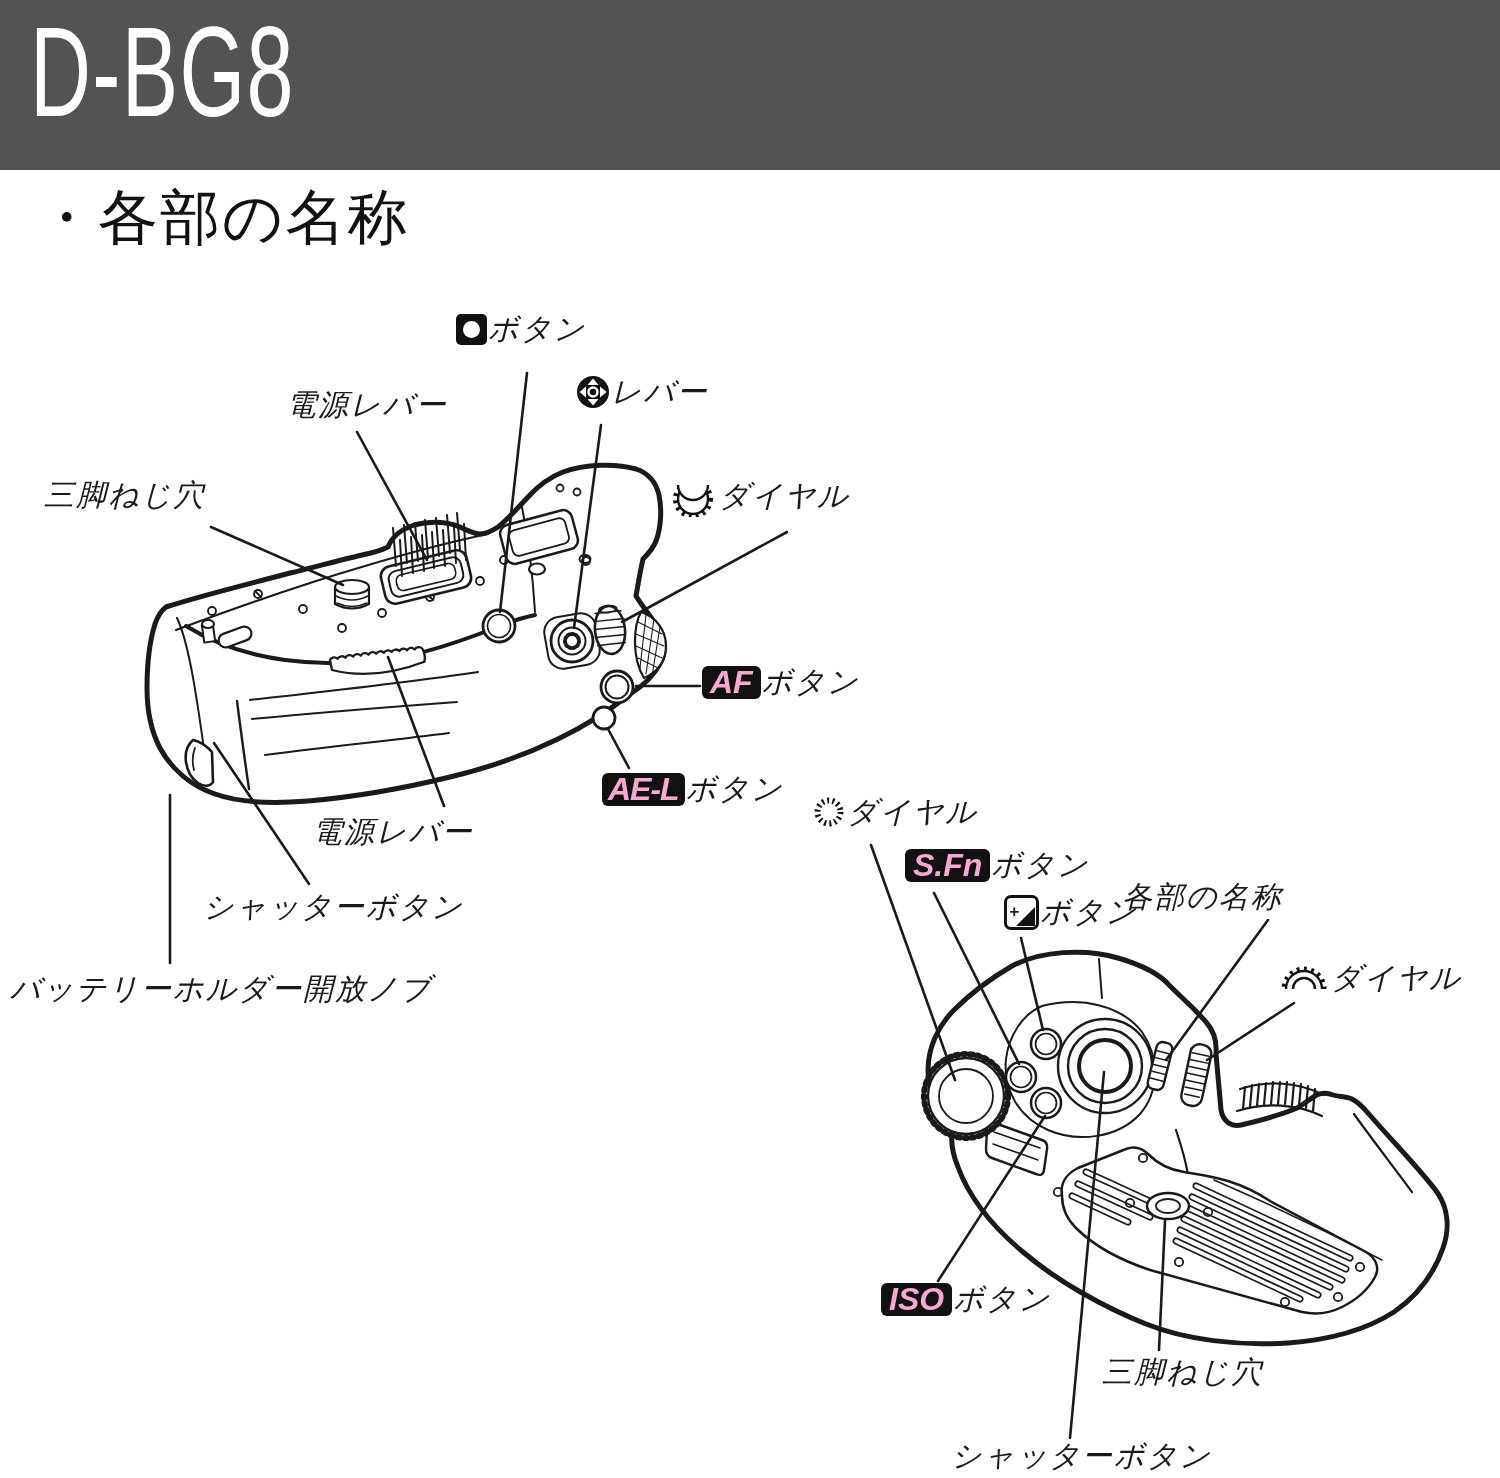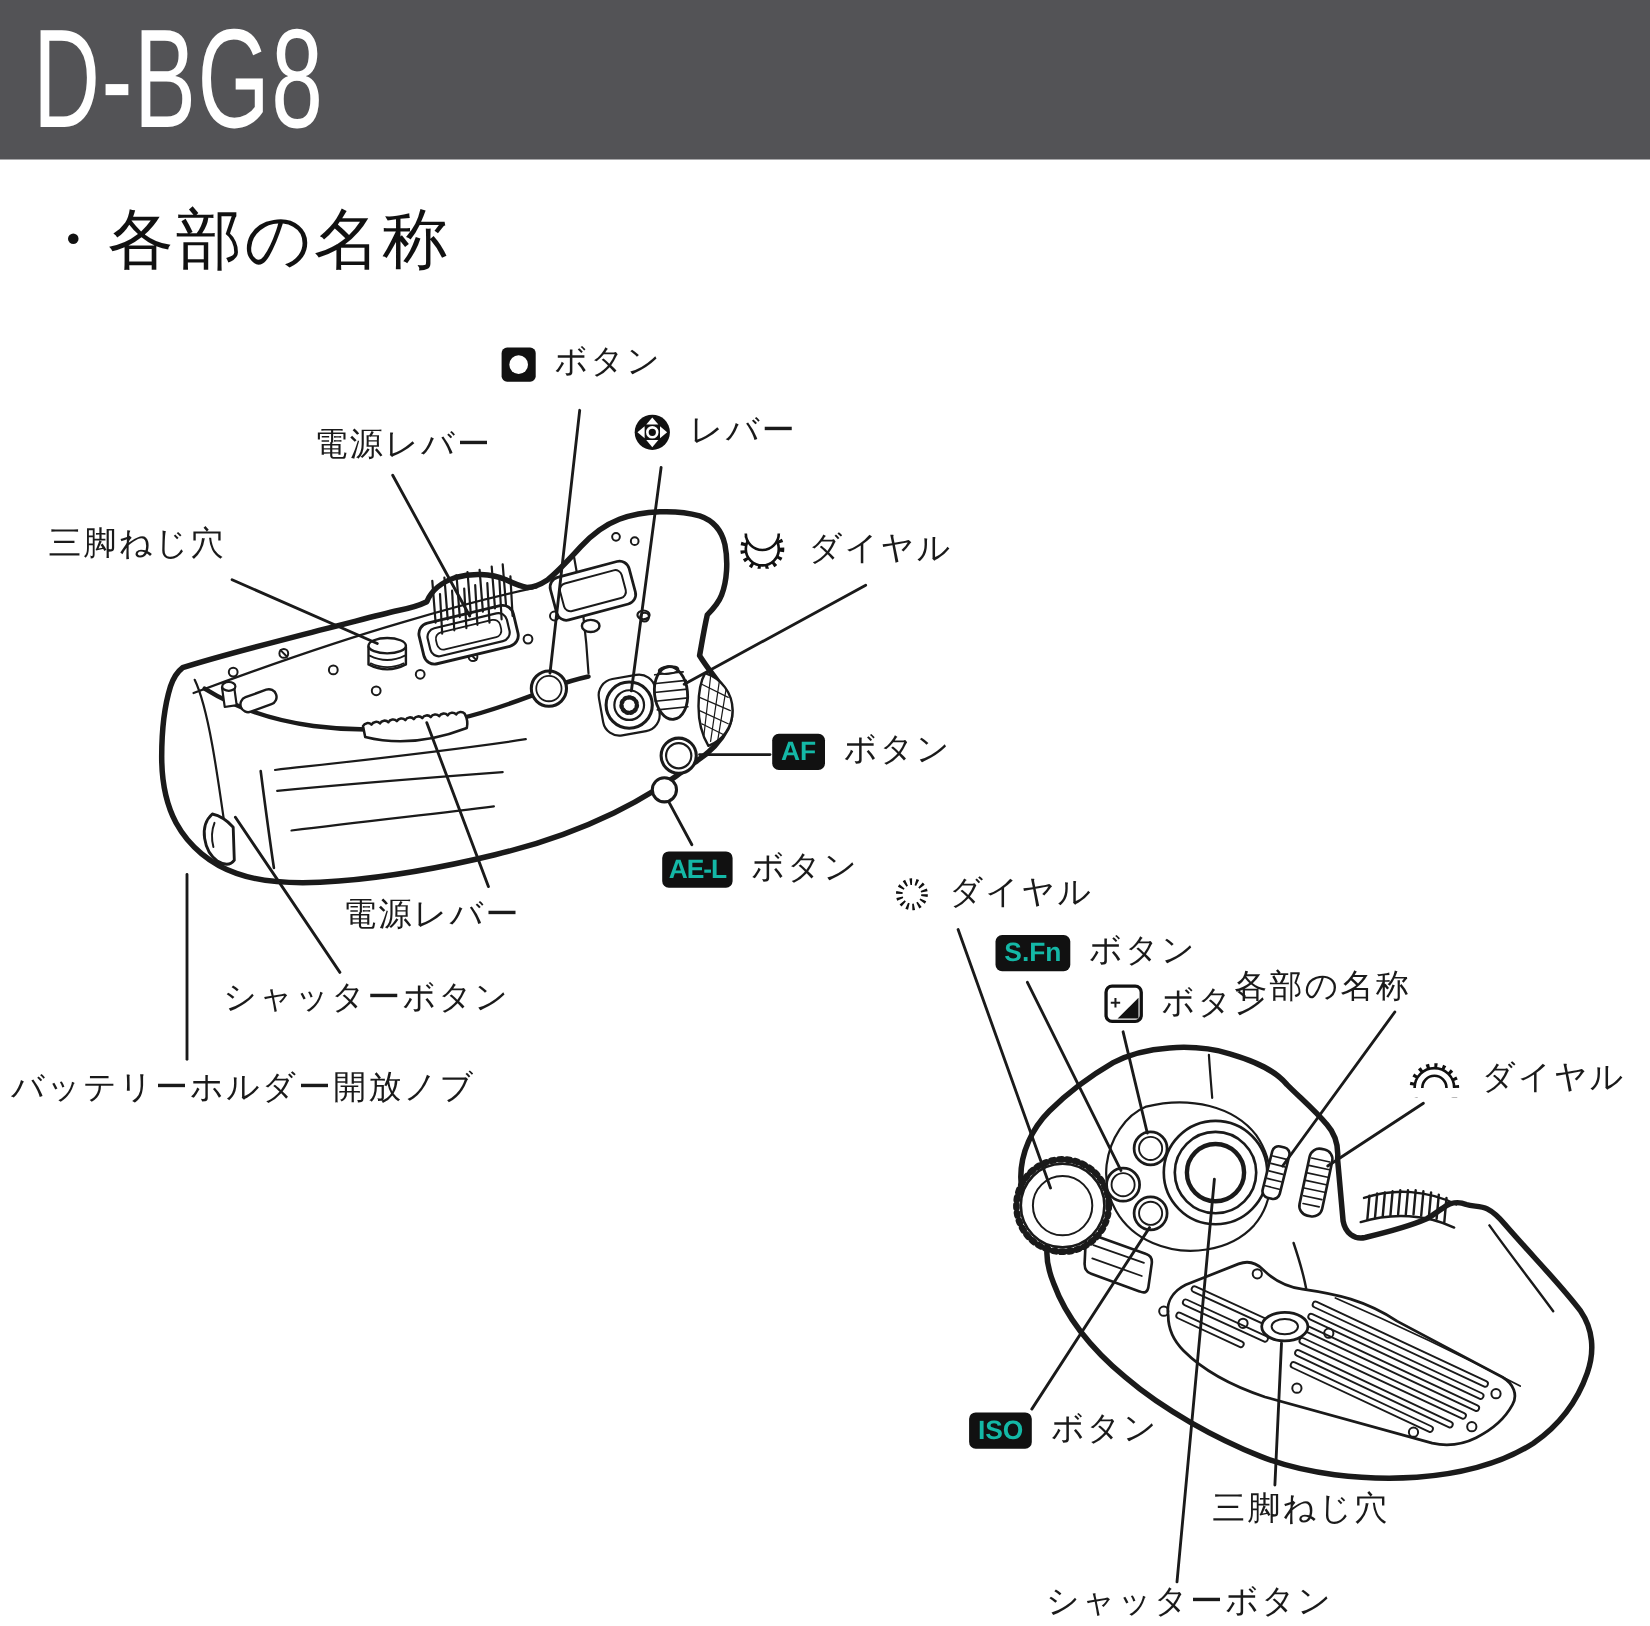--- a/index.html
+++ b/index.html
@@ -1,26 +1,26 @@
 <!DOCTYPE html>
 <html><head>
 <meta charset="utf-8">
 <style>
   html,body{margin:0;padding:0;}
   body{width:1500px;height:1478px;position:relative;background:#ffffff;
        font-family:"Liberation Sans",sans-serif;color:#1a1a1a;overflow:hidden;}
-  .header{position:absolute;left:0;top:0;width:1500px;height:145px;background:#535356;}
+  .header{position:absolute;left:0;top:0;width:1500px;height:170px;background:#535356;}
   .header .model{position:absolute;left:30px;top:2px;color:#fff;font-size:128px;font-weight:400;
        letter-spacing:2px;transform:scaleX(0.66);transform-origin:left top;line-height:140px;}
   .section-title{position:absolute;left:36px;top:178px;font-family:"DejaVu Serif","Liberation Serif",serif;
        font-weight:400;font-size:60px;letter-spacing:2px;color:#111;}
   svg.art{position:absolute;left:0;top:0;}
-  .lbl{position:absolute;display:flex;align-items:flex-end;gap:17px;font-size:30px;letter-spacing:2px;
-       white-space:nowrap;color:#1a1a1a;line-height:36px;}
-  .badge{display:inline-block;background:#111;color:#14b8a6;font-weight:bold;font-size:24px;
+  .lbl{position:absolute;display:flex;align-items:center;gap:1px;font-size:30px;letter-spacing:2px;
+       white-space:nowrap;color:#1a1a1a;line-height:36px;font-style:italic;}
+  .badge{display:inline-block;background:#111;color:#f9a8d4;font-weight:bold;font-size:32px;
        line-height:33px;padding:0 8px;border-radius:6px;letter-spacing:0;}
   .badge.ael{letter-spacing:-1px;padding:0 6px;}
   .gb-icon{width:31px;height:31px;background:#111;border-radius:5px;position:relative;flex:0 0 auto;}
   .gb-dot{position:absolute;left:7px;top:7px;width:17px;height:17px;background:#fff;border-radius:50%;}
   .ev-icon{position:relative;width:35px;height:35px;border:3px solid #111;border-radius:7px;
        background:#fff;box-sizing:border-box;flex:0 0 auto;}
   .ev-plus{position:absolute;left:2px;top:-4px;font-size:17px;font-weight:bold;letter-spacing:0;}
   .ev-tri{position:absolute;right:1px;bottom:1px;width:0;height:0;
        border-left:19px solid transparent;border-bottom:19px solid #111;}
   .icon-svg{flex:0 0 auto;display:block;}

